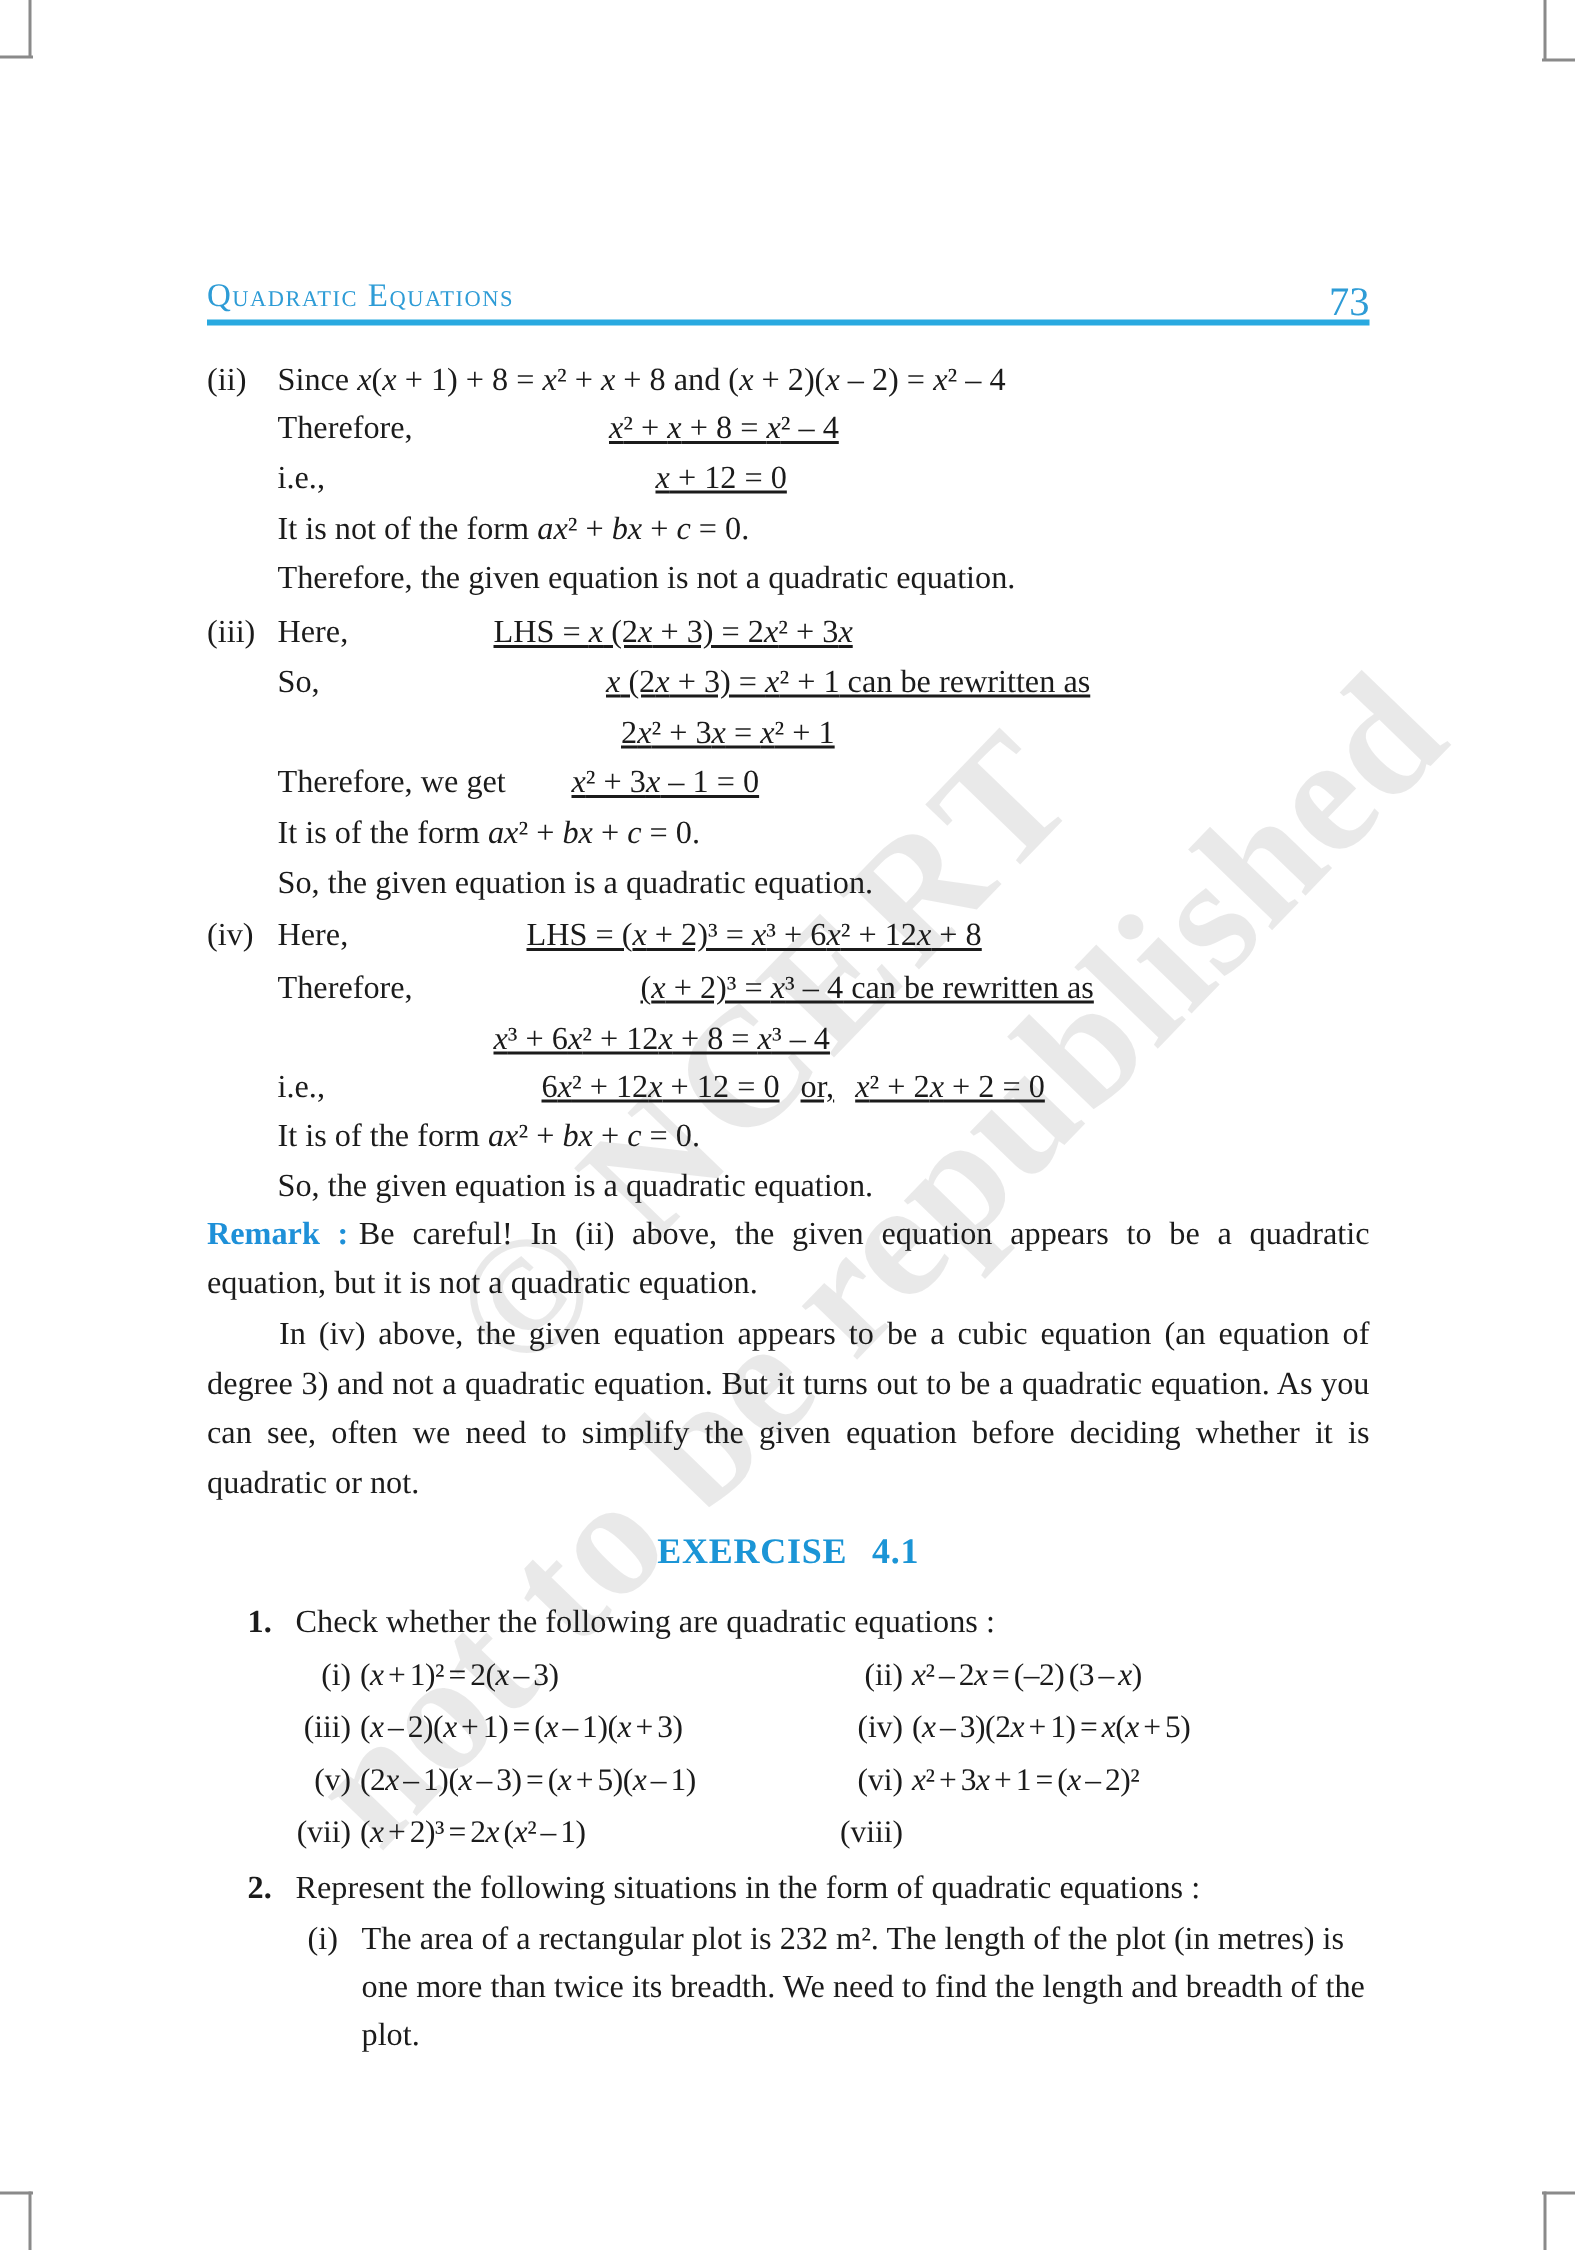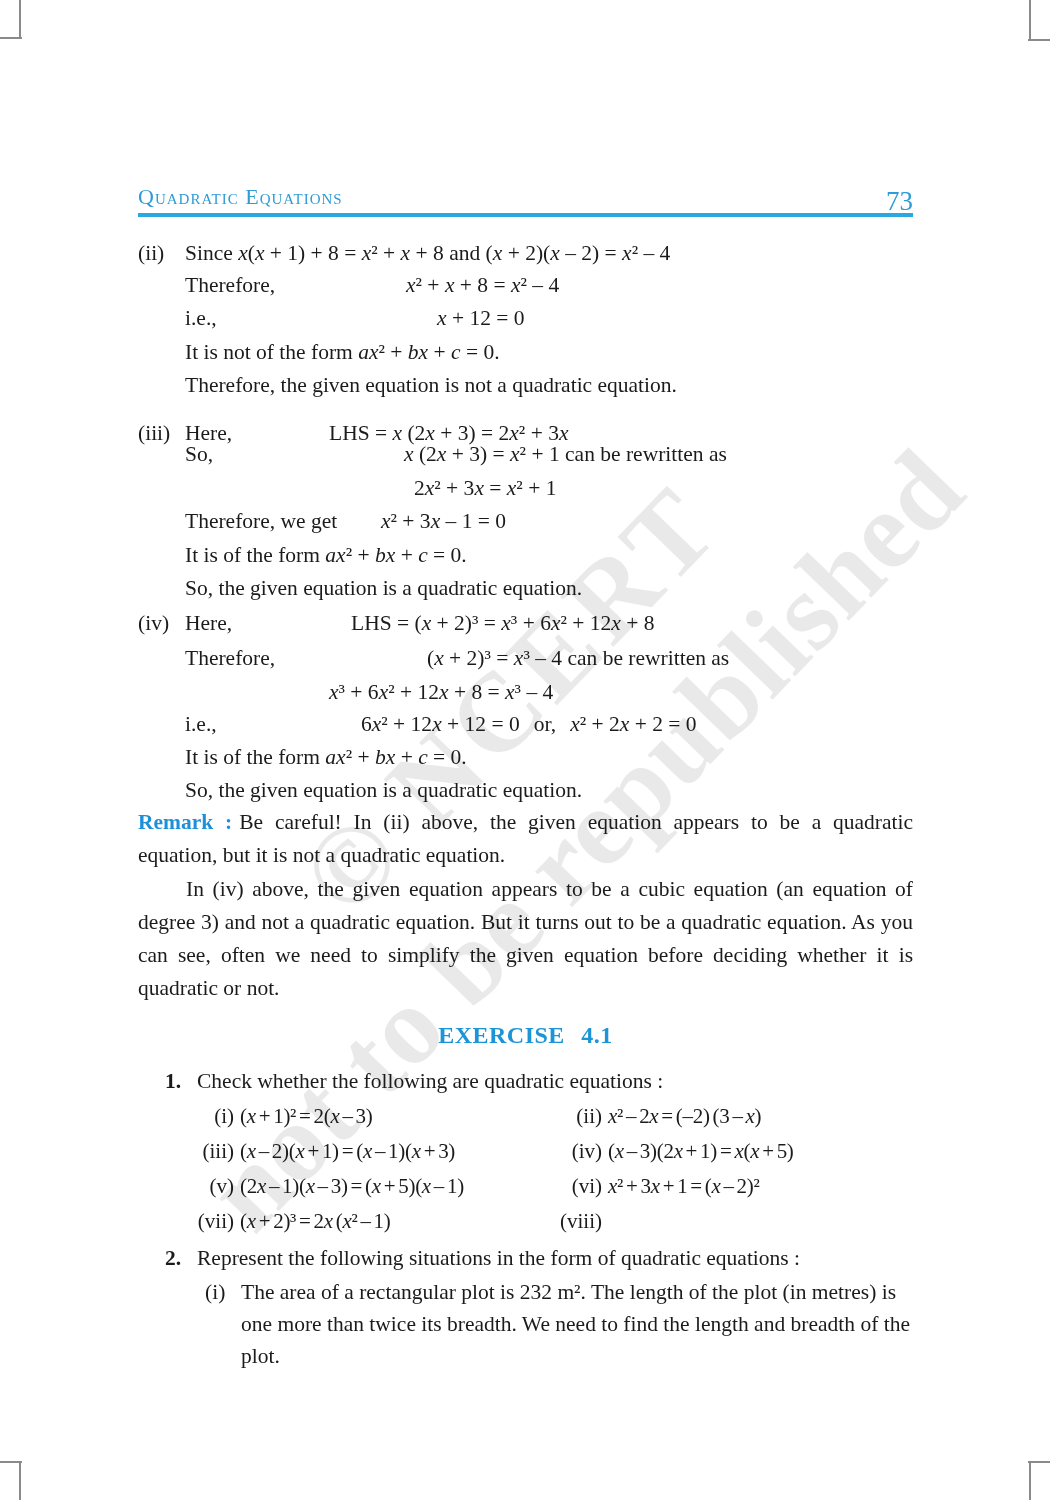--- a/index.html
+++ b/index.html
@@ -23,21 +23,21 @@
   .header-title {
     position:absolute; left:138px; top:184px; font-size:22px;
     font-variant:small-caps; letter-spacing:1px; color:var(--title-blue,#2e9cd6);text-align:center;
   }
   .header-page { position:absolute; right:137px; top:186px; font-size:27px; color:var(--title-blue,#2e9cd6); }
   .hrule { position:absolute; left:138px; right:137px; top:213px; height:4px; background:var(--rule-blue,#29a9e0); }
   
   .row { position:absolute; left:138px; right:137px; height:34px; line-height:34px; font-size:21.5px; white-space:nowrap; }
   .ilabel { display:inline-block; width:47px; }
   .ind { padding-left:47px; }
-  .eqabs { position:absolute; top:0; }
+  .eqabs { position:absolute; top:0;text-decoration:underline; }
   .m i { font-style:italic; }
   .gap { display:inline-block; width:14px; }
   
   .para { position:absolute; left:138px; right:137px; font-size:21.5px; line-height:33px; text-align:justify; }
   .para-indent { text-indent:48px; }
   .remark-label { color:var(--remark-blue,#1e90d8); font-weight:bold; margin-right:7px;margin-top:44px; }
   
   .ex-heading {
     position:absolute; left:138px; right:137px; top:1022px; text-align:center;
     font-size:24px; font-weight:bold; color:var(--heading-blue,#1b95d6);
@@ -94,21 +94,21 @@
     <span>i.e.,</span>
     <span class="eqabs" style="left:299px"><span class="m"><i>x</i> + 12 = 0</span></span>
   </div>
   <div class="row ind" style="top:335px">
     <span>It is not of the form </span><span class="m"><i>ax</i>² + <i>bx</i> + <i>c</i> = 0.</span>
   </div>
   <div class="row ind" style="top:368px">
     <span>Therefore, the given equation is not a quadratic equation.</span>
   </div>
 
-  <div class="row" style="top:416px">
+  <div class="row" style="top:404px">
     <span class="ilabel">(iii)</span><span>Here,</span>
     <span class="eqabs" style="left:191px"><span class="m">LHS = <i>x</i> (2<i>x</i> + 3) = 2<i>x</i>² + 3<i>x</i></span></span>
   </div>
   <div class="row ind" style="top:437px">
     <span>So,</span>
     <span class="eqabs" style="left:266px"><span class="m"><i>x</i> (2<i>x</i> + 3) = <i>x</i>² + 1</span><span> can be rewritten as</span></span>
   </div>
   <div class="row ind" style="top:471px">
     <span class="eqabs" style="left:276px"><span class="m">2<i>x</i>² + 3<i>x</i> = <i>x</i>² + 1</span></span>
   </div>

